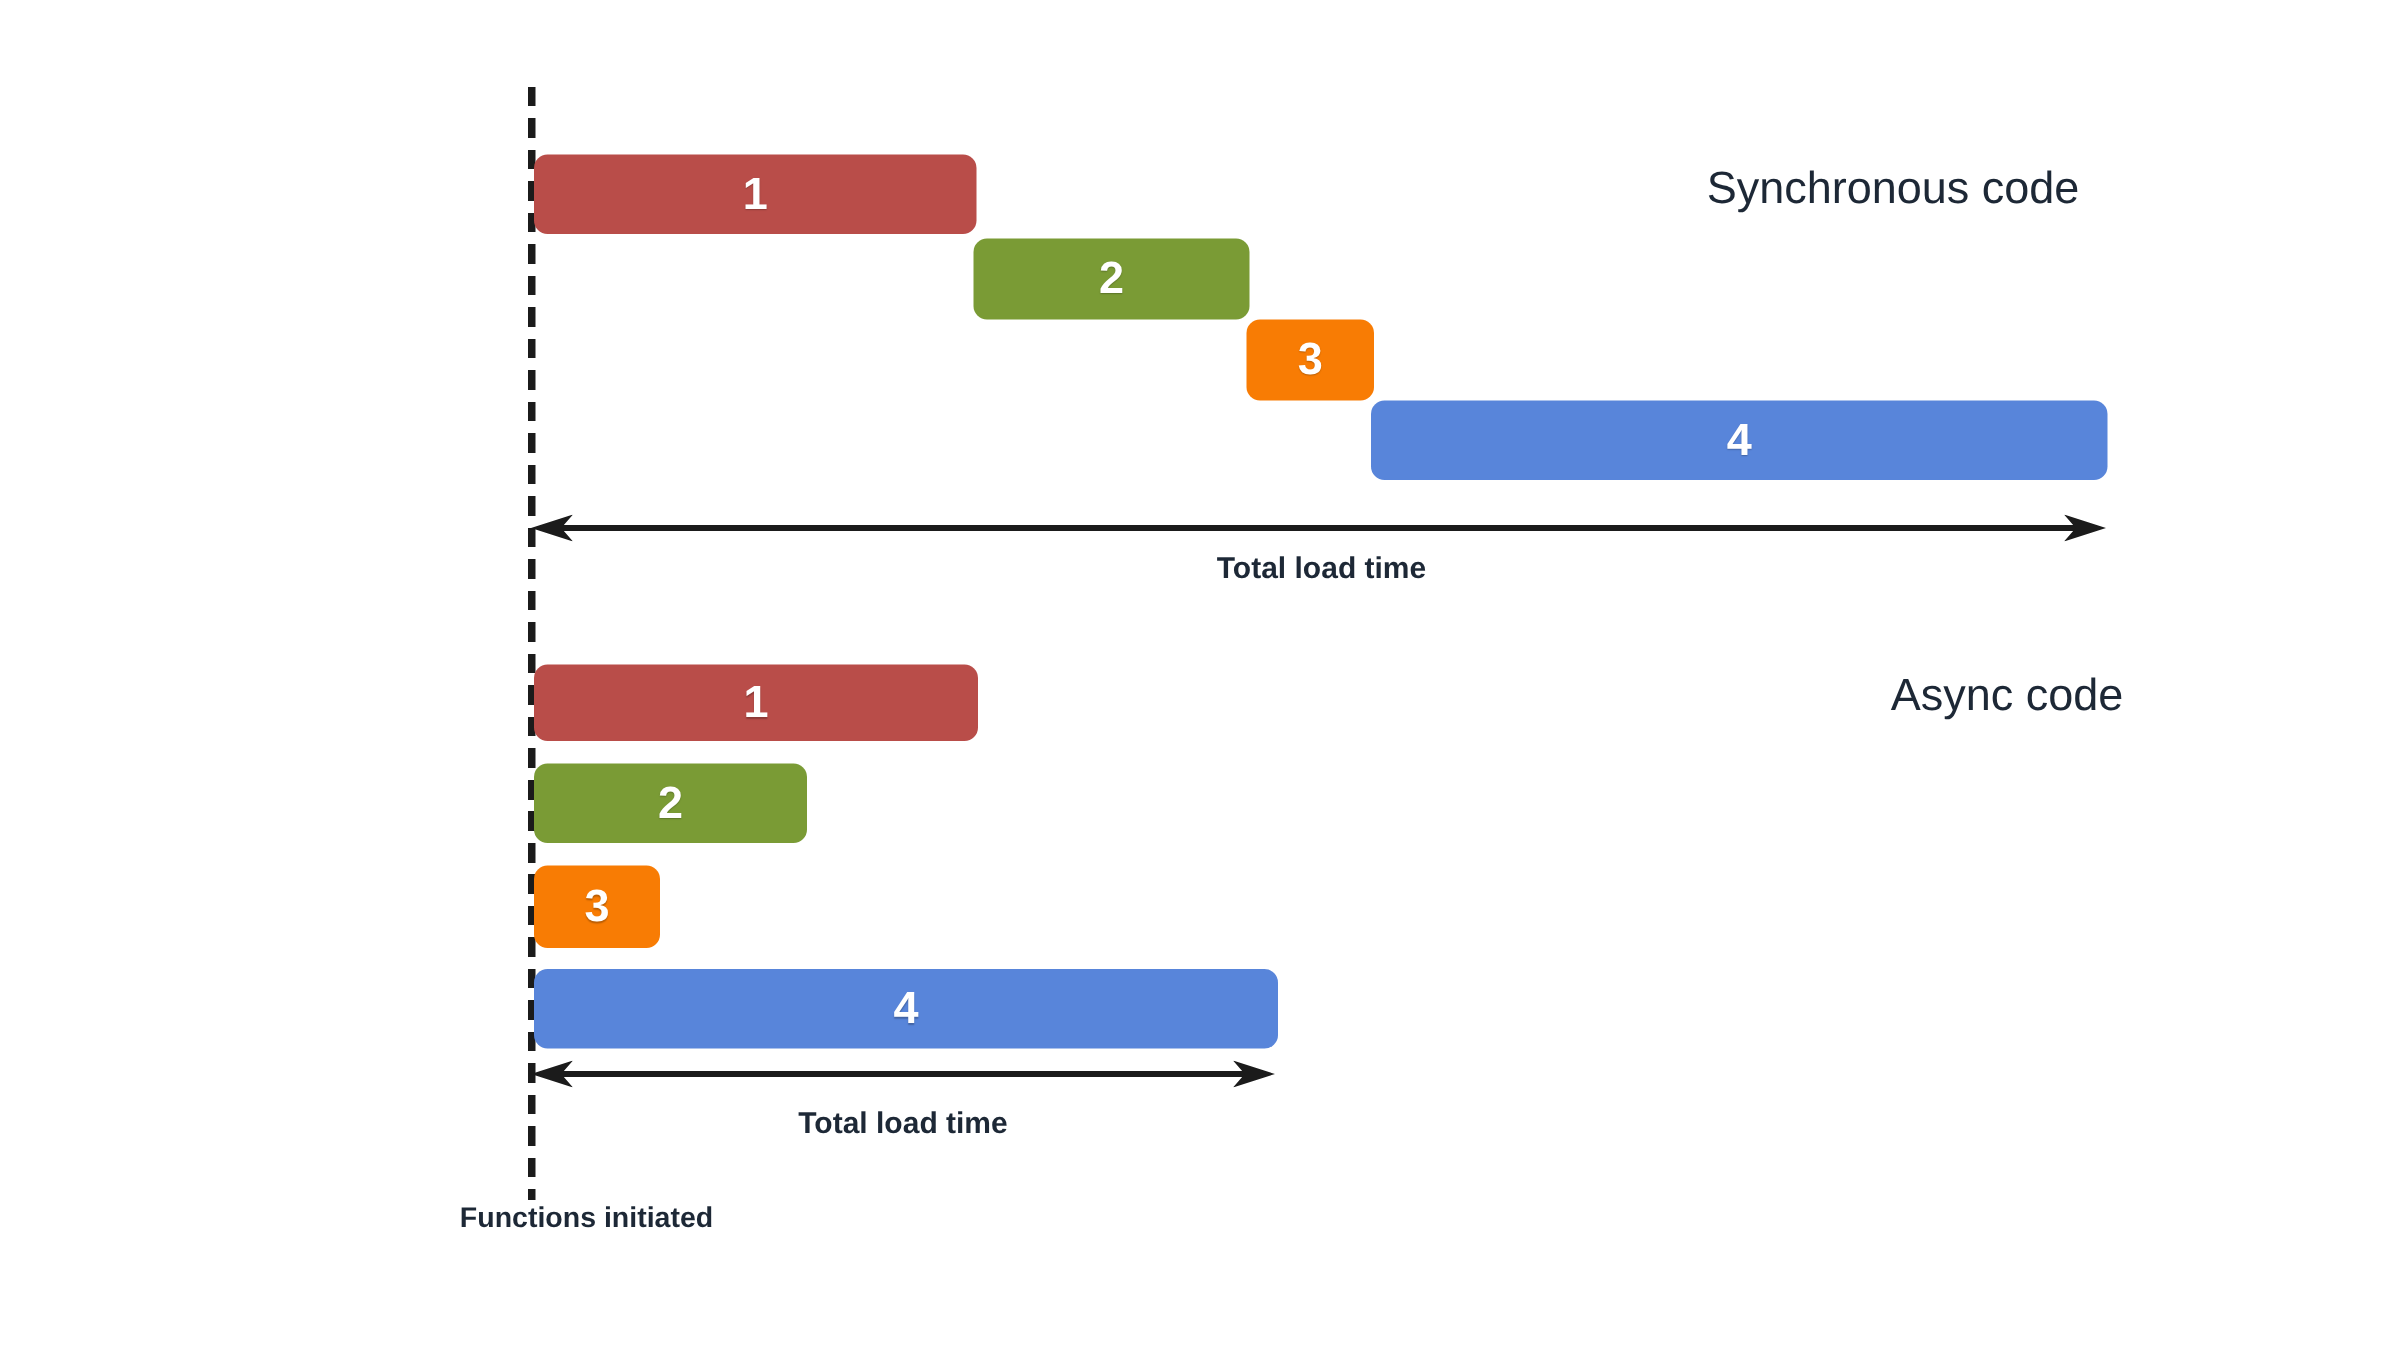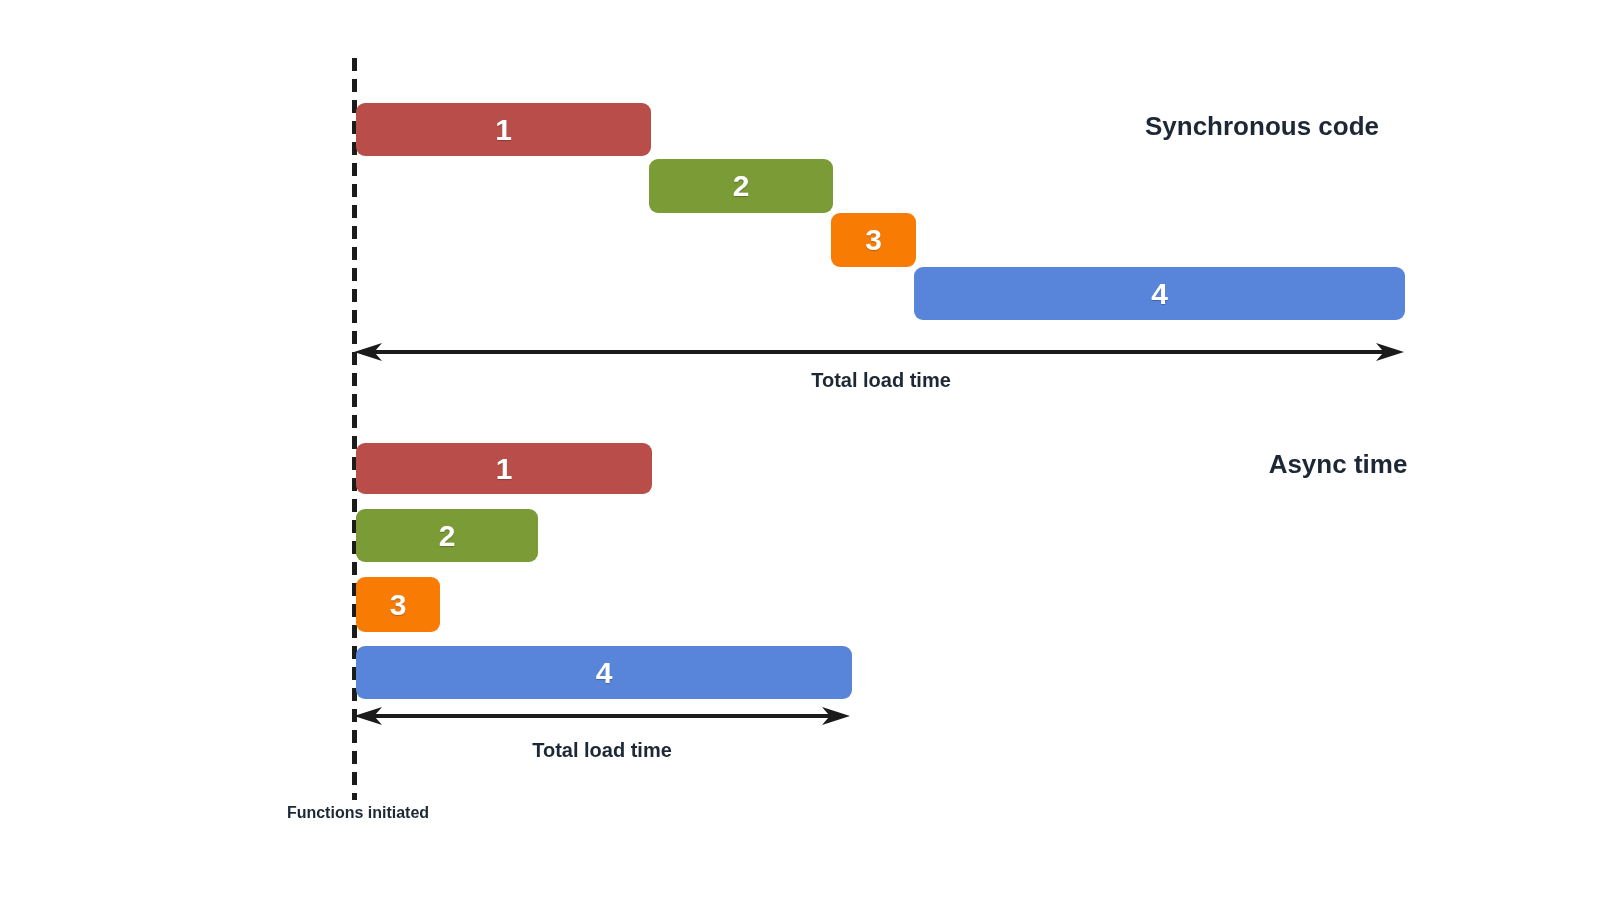--- a/index.html
+++ b/index.html
@@ -31,22 +31,22 @@
   .bar-number {
     color: #ffffff;
     font-size: 30px;
     font-weight: 700;
     text-shadow: 0 1px 1px rgba(0,0,0,0.25);
     line-height: 1;
   }
   .section-label {
     position: absolute;
     transform: translate(-50%, -50%);
-    font-size: 26px;
-    font-weight: 700;
+    font-size: 30px;
+    font-weight: 400;
     color: var(--text-color);
     white-space: nowrap;
     text-align: center;
   }
   .arrow {
     position: absolute;
     height: 20px;
   }
   .arrow .line {
     position: absolute;
@@ -76,44 +76,45 @@
     position: absolute;
     transform: translate(-50%, -50%);
     font-size: 20px;
     font-weight: 700;
     color: var(--text-color);
     white-space: nowrap;
   }
   .axis-label {
     position: absolute;
     transform: translate(-50%, -50%);
-    font-size: 16px;
+    font-size: 19px;
     font-weight: 700;
     color: var(--text-color);
     white-space: nowrap;
+    margin-left: 33px;
   }
 </style>
 </head>
 <body style="background: rgb(255, 255, 255);">
 
 <div class="canvas">
 
   <div class="dashed-line" style="left: 352px; top: 58px; height: 742px;"></div>
 
   <div class="section-label" style="left: 1262px; top: 126px;">Synchronous code</div>
 
   <div class="arrow" style="left: 354px; width: 1050px; top: 342px;">
     <span class="head left"></span>
     <span class="line"></span>
     <span class="head right"></span>
   </div>
 
   <div class="arrow-label" style="left: 881px; top: 380px;">Total load time</div>
 
-  <div class="section-label" style="left: 1338px; top: 464px;">Async time</div>
+  <div class="section-label" style="left: 1338px; top: 464px;">Async code</div>
 
   <div class="arrow" style="left: 354px; width: 496px; top: 706px;">
     <span class="head left"></span>
     <span class="line"></span>
     <span class="head right"></span>
   </div>
 
   <div class="arrow-label" style="left: 602px; top: 750px;">Total load time</div>
 
   <div class="axis-label" style="left: 358px; top: 813px;">Functions initiated</div>

